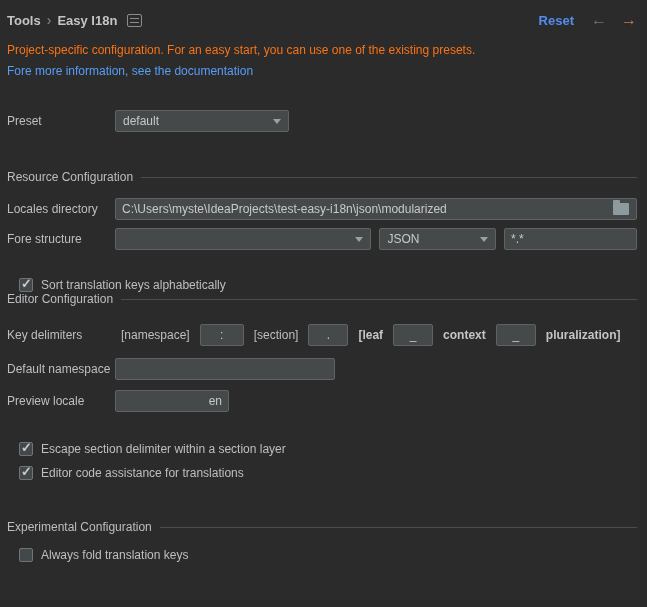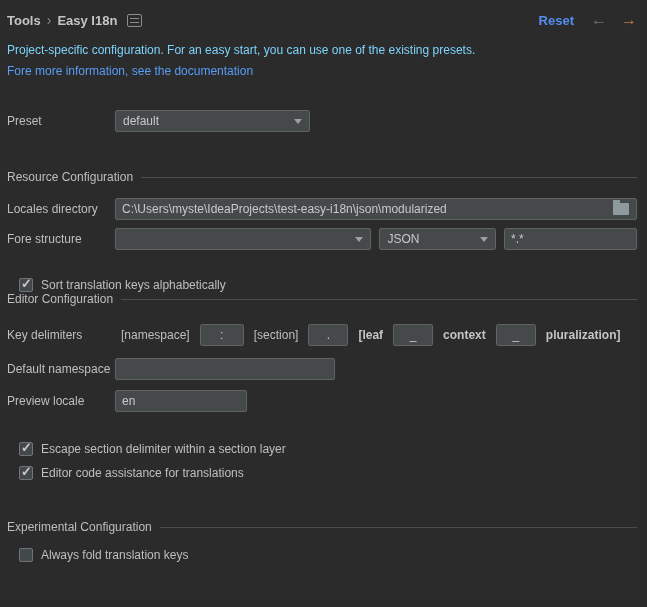--- a/index.html
+++ b/index.html
@@ -20,21 +20,21 @@
   }
   .plugin-icon::before { top:3px; }
   .plugin-icon::after { top:7px; }
   .header-spacer { flex:1; }
   .reset-link { color:#548cf0; font-weight:700; font-size:13px; cursor:pointer; margin-right:3px; }
   .nav-arrow { font-size:16px; line-height:16px; margin-left:14px; cursor:pointer; }
   .arrow-back { color:#6e7375; }
   .arrow-fwd { color:#c07a52; }
 
   
-  .description { margin-top:15px; color:#7dd3fc; }
+  .description { margin-top:15px; color:#f97316; }
   .doc-link { margin-top:7px; color:#589df6; cursor:pointer; }
 
   
   .row { display:flex; align-items:center; }
   .label { width:108px; flex-shrink:0; color:#bdbfc1; }
 
   
   .txt, .combo {
     height:22px; background:#45494a; border:1px solid #5e6366; border-radius:2px;
     color:#c7c9cb; font-size:12px; font-family:"Liberation Sans", sans-serif;
@@ -46,21 +46,21 @@
     border-left:4px solid transparent; border-right:4px solid transparent;
     border-top:5px solid #9da0a3;
   }
 
   
   .section-header { display:flex; align-items:center; gap:8px; color:#bcbec0; }
   .section-line { flex:1; height:1px; background:#4c4c4c; }
 
   
   .preset-row { margin-top:32px; }
-  .preset-combo { width:195px; }
+  .preset-combo { width:174px; }
 
   .resource-header { margin-top:38px; }
   .locales-row { margin-top:14px; }
   .field-wrap { position:relative; flex:1; margin-right:0; }
   .field-wrap .txt { width:100%; }
   .folder-btn { position:absolute; right:6px; top:3px; width:18px; height:16px; cursor:pointer; }
 
   .file-row { margin-top:8px; }
   .structure-combo { width:260px; margin-right:8px; }
   .format-combo { width:118px; margin-right:8px; }
@@ -82,21 +82,21 @@
   .delim-row { margin-top:18px; display:flex; align-items:center; gap:10px; }
   .delim-row .label { margin-right:-4px; }
   .delim-text { color:#bdbfc1; }
   .delim-bold { font-weight:700; color:#c3c5c7; }
   .delim-input { width:44px; text-align:center; }
   .delim-input-sm { width:40px; text-align:center; }
 
   .ns-row { margin-top:12px; }
   .ns-input { width:220px; }
   .locale-row { margin-top:10px; }
-  .locale-input { width:132px; }
+  .locale-input { width:114px;text-align:right; }
 
   .escape-cb { margin-top:30px; }
   .assist-cb { margin-top:10px; }
 
   .experimental-header { margin-top:40px; }
   .fold-cb { margin-top:14px; }
 
   
   .folder-icon { display:block; width:16px; height:12px; background:#8f9a9f; border-radius:1px; position:relative; margin-top:2px; }
   .folder-icon::before {

